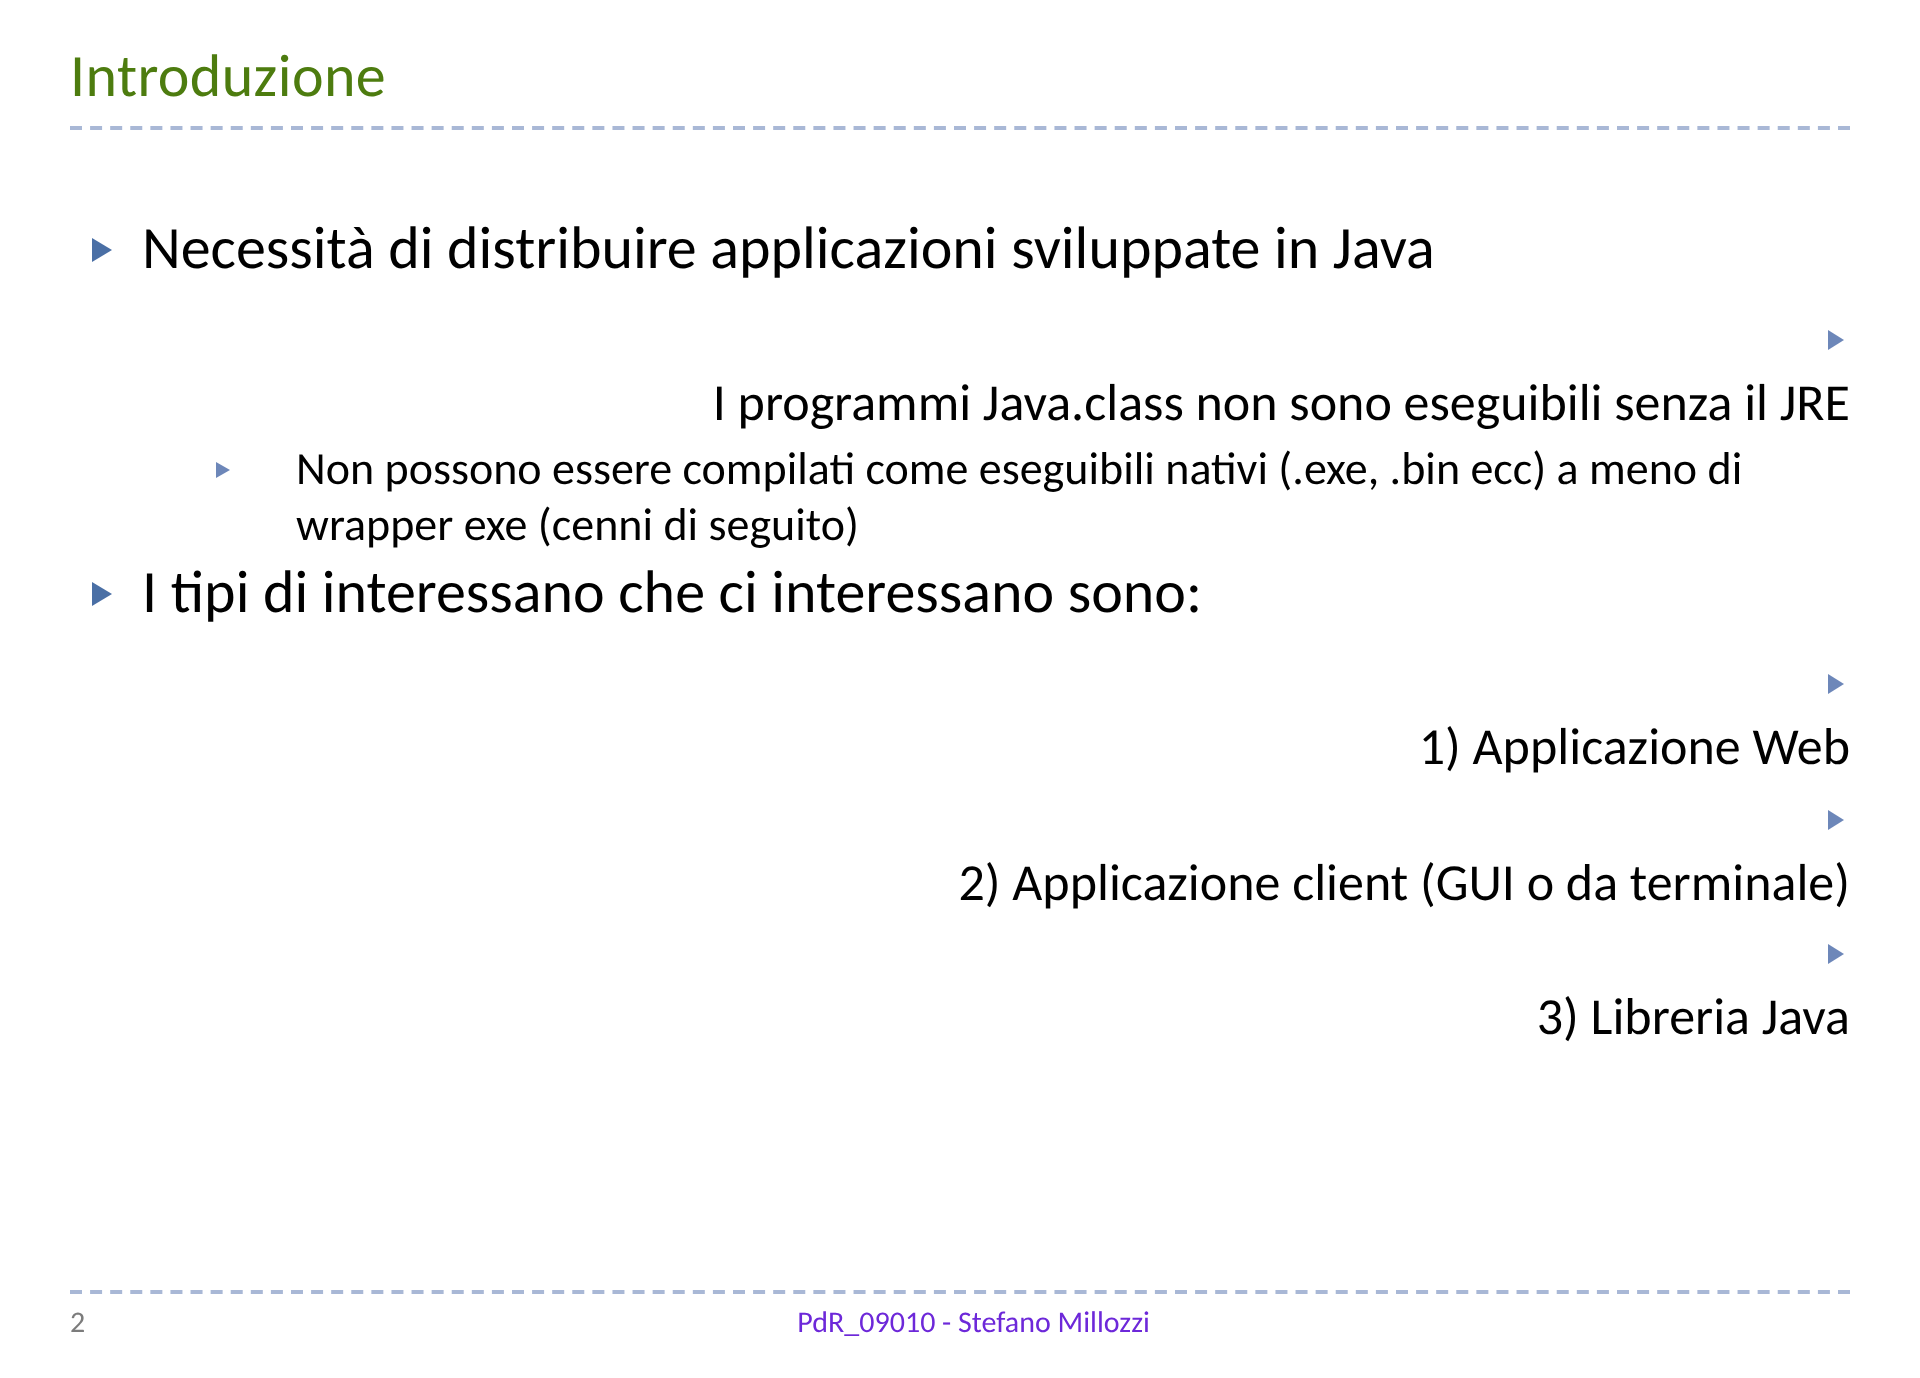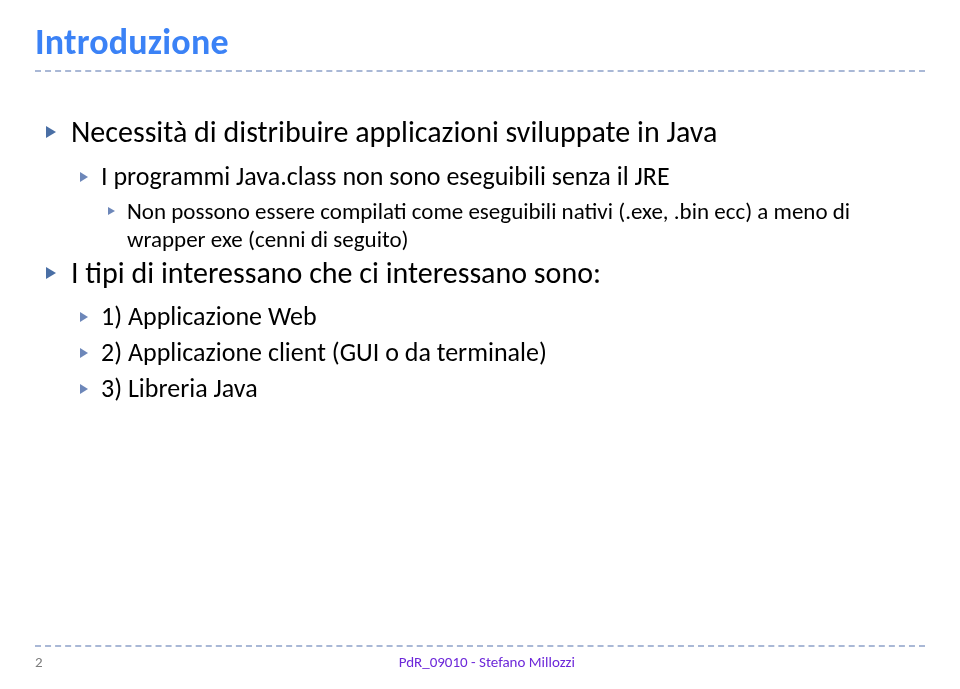--- a/index.html
+++ b/index.html
@@ -10,23 +10,23 @@
     position: relative;
     overflow: hidden;
   }
   .slide {
     width: 960px;
     height: 689px;
     padding: 20px 35px 0 35px;
     position: relative;
   }
   .title {
-    color: #3b82f6;
-    font-size: 36px;
-    font-weight: 700;
+    color: #4d7c0f;
+    font-size: 30px;
+    font-weight: 400;
     margin-bottom: 6px;
     letter-spacing: 0.2px;
   }
   .title-rule {
     border: none;
     border-top: 2px dashed #a9b8d6;
     margin-bottom: 22px;
   }
   .content {
     padding-left: 8px;
@@ -45,40 +45,42 @@
     padding-left: 2px;
   }
   .l1 > .txt {
     flex: 1;
     color: #000;
     font-size: 30px;
     line-height: 1.22;
   }
   .l2 {
     display: flex;
-    align-items: center;
+    align-items: flex-end;
     margin: 4px 0 4px 34px;
+    flex-direction: column;
   }
   .l2 > .bullet {
     flex: 0 0 24px;
     color: #6d87b9;
     font-size: 15px;
     line-height: 32px;
     padding-left: 2px;
   }
   .l2 > .txt {
     flex: 1;
     color: #000;
     font-size: 26px;
     line-height: 1.22;
   }
   .l3 {
     display: flex;
     align-items: flex-start;
     margin: 2px 0 2px 62px;
+    gap: 21px;
   }
   .l3 > .bullet {
     flex: 0 0 22px;
     color: #6d87b9;
     font-size: 13px;
     line-height: 28px;
     padding-left: 2px;
   }
   .l3 > .txt {
     flex: 1;

